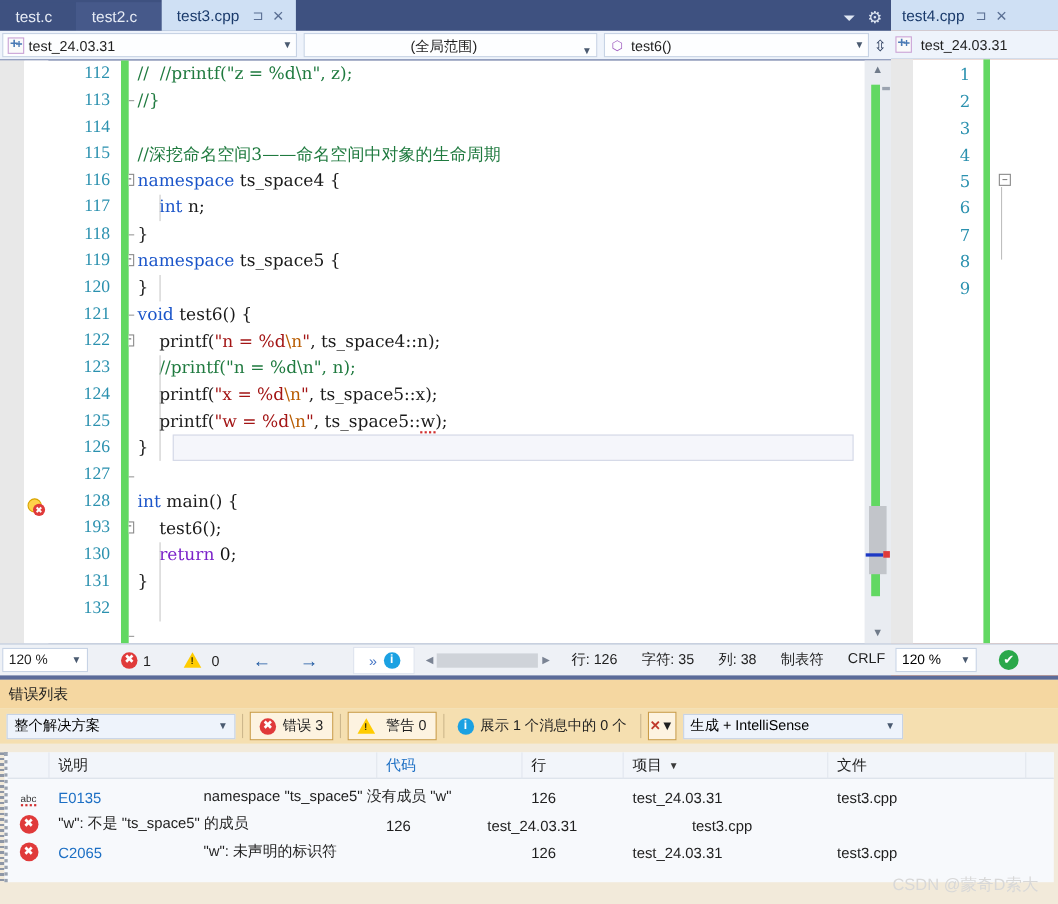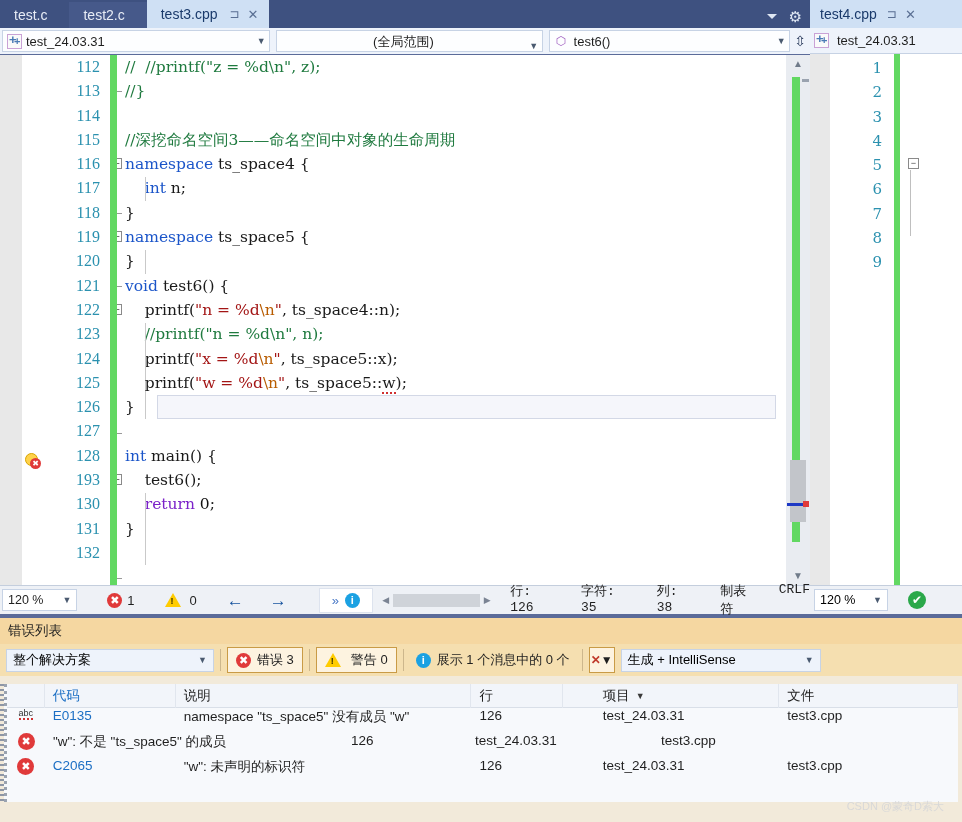--- a/index.html
+++ b/index.html
@@ -95,50 +95,50 @@
   .warn-ico::after { content:"!"; position:absolute; left:-2px; top:3px; font-size:9px; color:#3b3000; font-weight:bold; }
   .sb-item { display:flex; align-items:center; gap:5px; }
   .arrowbtn { color:#16539e; font-size:17px; line-height:1; }
   .navbtns { margin-left:30px; display:flex; gap:26px; }
   .infogroup { margin-left:32px; width:56px; height:25px; background:#fff; border:1px solid #dde3ee; display:flex; align-items:center; justify-content:center; gap:6px; }
   .chev { color:#4a79c7; font-size:13px; }
   .info-ico { width:15px;height:15px;border-radius:50%;background:#1ba1e2;color:#fff;font-size:11px;line-height:15px;text-align:center;font-family:"Liberation Sans",sans-serif;font-weight:bold; }
   .hscroll { margin-left:6px; width:120px; height:22px; display:flex; align-items:center; }
   .hs-l, .hs-r { width:14px; text-align:center; color:#7b8494; font-size:9px; }
   .hs-track { flex:1; height:13px; background:#cfd3d9; }
-  .pos { margin-left:16px; display:flex; gap:22px;font-family:Liberation Mono, monospace; }
+  .pos { margin-left:16px; display:flex; gap:22px; }
 
   
   .elpanel { position:absolute; left:0; top:618px; width:962px; height:204px; background:#f2eada; }
   .el-title { height:26px; background:#f5d7a1; display:flex; align-items:center; padding-left:8px; font-size:13.5px; color:#1f1f1f; }
   .el-toolbar { height:32px; background:#f5dfb0; display:flex; align-items:center; padding-left:6px; gap:6px; }
   .scope-combo { width:208px; height:23px; background:#eef3fb; border:1px solid #c7d3e5; display:flex; align-items:center; padding-left:6px; font-size:13px; }
   .scope-combo .carr { margin-left:auto; margin-right:6px; font-size:9px; color:#4a5a70; }
   .sep { width:1px; height:22px; background:#cdb78c; }
   .togbtn { height:26px; border:1px solid #c99b46; background:#fdf3e0; display:flex; align-items:center; gap:6px; padding:0 8px; font-size:13px; color:#1f1f1f; }
   .plainbtn { height:26px; display:flex; align-items:center; gap:6px; padding:0 6px; font-size:13px; color:#1f1f1f; }
   .filtbtn { width:26px; height:26px; border:1px solid #c99b46; background:#fdf3e0; display:flex; align-items:center; justify-content:center; position:relative; }
   .build-combo { width:200px; height:23px; background:#eef3fb; border:1px solid #c7d3e5; display:flex; align-items:center; padding-left:6px; font-size:13px; }
   .build-combo .carr { margin-left:auto; margin-right:6px; font-size:9px; color:#4a5a70; }
 
   .el-grid { position:absolute; left:4px; top:66px; width:954px; height:118px; background:#f7f9fc; border-left:3px dotted #9aa3b0; }
   .el-head { height:24px; display:flex; align-items:center; background:#f2f5fa; border-bottom:1px solid #d9dfe8; font-size:13.5px; color:#1f1f1f; }
   .el-head .c { border-right:1px solid #e1e6ee; height:24px; display:flex; align-items:center; padding-left:8px; }
   .el-row { height:25px; display:flex; align-items:center; font-size:13.5px; color:#1f1f1f; }
-  .el-row .c { height:25px; display:flex; align-items:flex-start; padding-left:8px; }
+  .el-row .c { height:25px; display:flex; align-items:flex-end; padding-left:8px; }
   .c-ico { width:38px; justify-content:center !important; padding-left:0 !important; }
   .c-code { width:132px; color:#1c6fc4; }
   .c-desc { width:298px; }
   .c-line { width:92px; }
-  .c-proj { width:186px;margin-left:32px; }
+  .c-proj { width:186px; }
   .c-file { width:180px; }
   .abcicon { font-size:9px; color:#333; border-bottom:2px dotted #d03030; line-height:10px; }
   .sortcaret { margin-left:6px; font-size:9px; color:#3a3a3a; }
   .el-bottom { position:absolute; left:0; bottom:0; width:962px; height:18px; background:#f2eada; }
-  .watermark { position:absolute; right:18px; bottom:8px; font-size:11px; color:#d8d8d8; font-family:"Liberation Sans", sans-serif; }
+  .watermark { position:absolute; right:18px; bottom:8px; font-size:15px; color:#d8d8d8; font-family:"Liberation Sans", sans-serif; }
   .dotted-left { position:absolute; left:0; top:66px; width:4px; height:118px; background:
     repeating-linear-gradient(to bottom, #8d96a6 0 2px, transparent 2px 5px); }
 </style>
 </head>
 <body>
 
 <div id="app">
 
   <div class="tabstrip">
     <div class="tab">
@@ -372,22 +372,22 @@
         <span>生成 + IntelliSense</span>
         <span class="carr">▼</span>
       </div>
     </div>
 
     <div class="dotted-left"></div>
 
     <div class="el-grid">
       <div class="el-head">
         <div class="c c-ico"></div>
+        <div class="c c-desc">说明</div>
         <div class="c c-code">代码</div>
-        <div class="c c-desc">说明</div>
         <div class="c c-line">行</div>
         <div class="c c-proj">
           <span>项目</span>
           <span class="sortcaret">▼</span>
         </div>
         <div class="c c-file">文件</div>
       </div>
 
       <div class="el-row">
         <div class="c c-ico">

